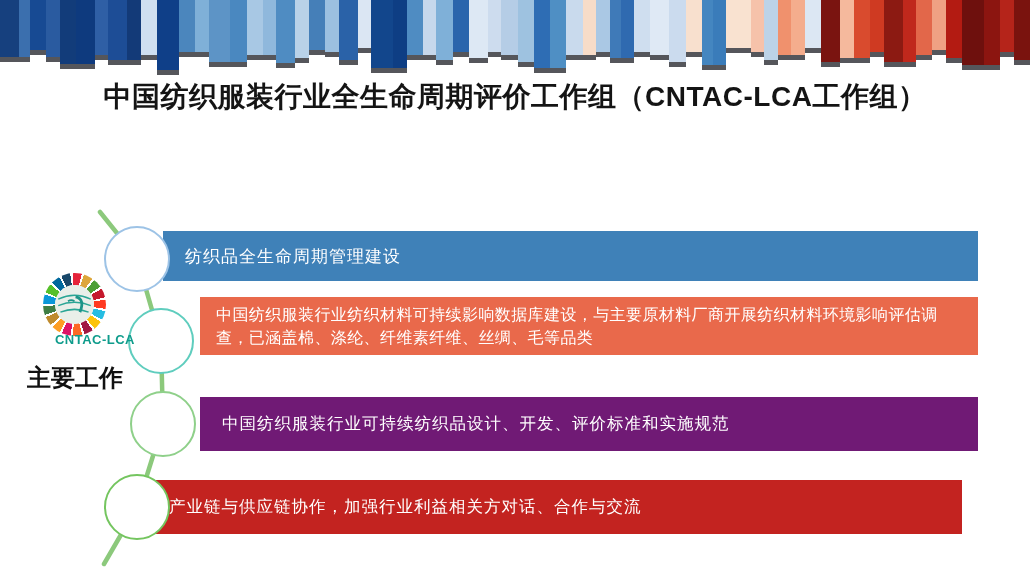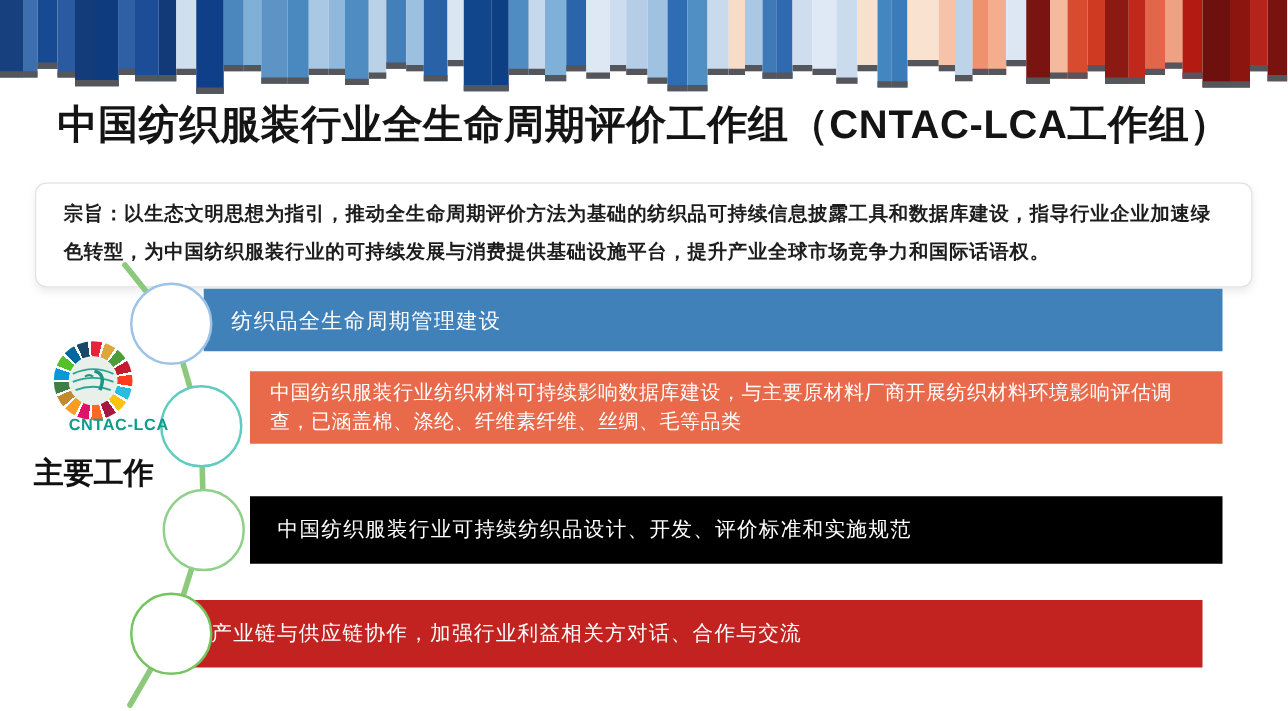--- a/index.html
+++ b/index.html
@@ -5,21 +5,21 @@
   html,body{margin:0;padding:0;background:#ffffff;}
   body{font-family:"Liberation Sans","DejaVu Sans",sans-serif;}
   .stage{position:relative;width:1030px;height:569px;overflow:hidden;background:#ffffff;}
 
   
   .banner{position:absolute;left:0;top:0;width:1030px;height:76px;display:flex;align-items:flex-start;overflow:hidden;}
   .stripe{min-width:0;}
 
   
   .page-title{position:absolute;left:0;top:78px;width:1030px;margin:0;text-align:center;
-    font-size:32px;font-weight:700;color:#141414;letter-spacing:0.5px;}
+    font-size:28px;font-weight:700;color:#141414;letter-spacing:0.5px;}
 
   
   .purpose-box{position:absolute;left:28px;top:146px;width:974px;box-sizing:border-box;
     background:#ffffff;border:1px solid #e3e3e3;border-radius:9px;
     box-shadow:0 3px 7px rgba(0,0,0,0.08);padding:10px 22px 12px 22px;}
   .purpose-text{margin:0;font-size:15.5px;font-weight:600;color:#1d1d1d;line-height:30px;letter-spacing:0.6px;}
 
   
   .connector-svg{position:absolute;left:0;top:0;width:1030px;height:569px;pointer-events:none;}
   .node-circle{position:absolute;width:66px;height:66px;border-radius:50%;background:#ffffff;
@@ -116,35 +116,32 @@
       <div class="stripe" style="background: rgb(239, 161, 131); height: 50px; flex: 10 1 0px; border-bottom: 5px solid rgb(85, 86, 91);"></div>
       <div class="stripe" style="background: rgb(179, 27, 18); height: 58px; flex: 12 1 0px; border-bottom: 5px solid rgb(85, 86, 91);"></div>
       <div class="stripe" style="background: rgb(110, 16, 13); height: 65px; flex: 16 1 0px; border-bottom: 5px solid rgb(85, 86, 91);"></div>
       <div class="stripe" style="background: rgb(140, 21, 16); height: 65px; flex: 12 1 0px; border-bottom: 5px solid rgb(85, 86, 91);"></div>
       <div class="stripe" style="background: rgb(181, 36, 26); height: 52px; flex: 10 1 0px; border-bottom: 5px solid rgb(85, 86, 91);"></div>
       <div class="stripe" style="background: rgb(122, 19, 14); height: 60px; flex: 12 1 0px; border-bottom: 5px solid rgb(85, 86, 91);"></div>
     </div>
 
   <h1 class="page-title">中国纺织服装行业全生命周期评价工作组（CNTAC-LCA工作组）</h1>
 
-  <div class="purpose-box">
-    <p class="purpose-text">宗旨：以生态文明思想为指引，推动全生命周期评价方法为基础的纺织品可持续信息披露工具和数据库建设，指导行业企业加速绿色转型，为中国纺织服装行业的可持续发展与消费提供基础设施平台，提升产业全球市场竞争力和国际话语权。</p>
-  </div>
 
   <svg class="connector-svg" viewBox="0 0 1030 569">
     <polyline id="connector-line" points="100,212 137,258 161,341 163,424 137,507 104,564" fill="none" stroke="#8CC97C" stroke-width="4.5" stroke-linecap="round" stroke-linejoin="round"></polyline>
   </svg>
 
   <div class="work-bar bar0" style="background: rgb(63, 129, 184);">
     <span>纺织品全生命周期管理建设</span>
   </div>
   <div class="work-bar bar1" style="background: rgb(233, 105, 75);">
     <span>中国纺织服装行业纺织材料可持续影响数据库建设，与主要原材料厂商开展纺织材料环境影响评估调查，已涵盖棉、涤纶、纤维素纤维、丝绸、毛等品类</span>
   </div>
-  <div class="work-bar bar2" style="background: #000000;">
+  <div class="work-bar bar2" style="background: #701a75;">
     <span>中国纺织服装行业可持续纺织品设计、开发、评价标准和实施规范</span>
   </div>
   <div class="work-bar bar3" style="background: rgb(195, 35, 32);">
     <span>产业链与供应链协作，加强行业利益相关方对话、合作与交流</span>
   </div>
 
   <div class="node-circle nc0" style="border-color: rgb(157, 195, 230);"></div>
   <div class="node-circle nc1" style="border-color: rgb(95, 205, 190);"></div>
   <div class="node-circle nc2" style="border-color: rgb(143, 208, 138);"></div>
   <div class="node-circle nc3" style="border-color: rgb(116, 197, 95);"></div>

